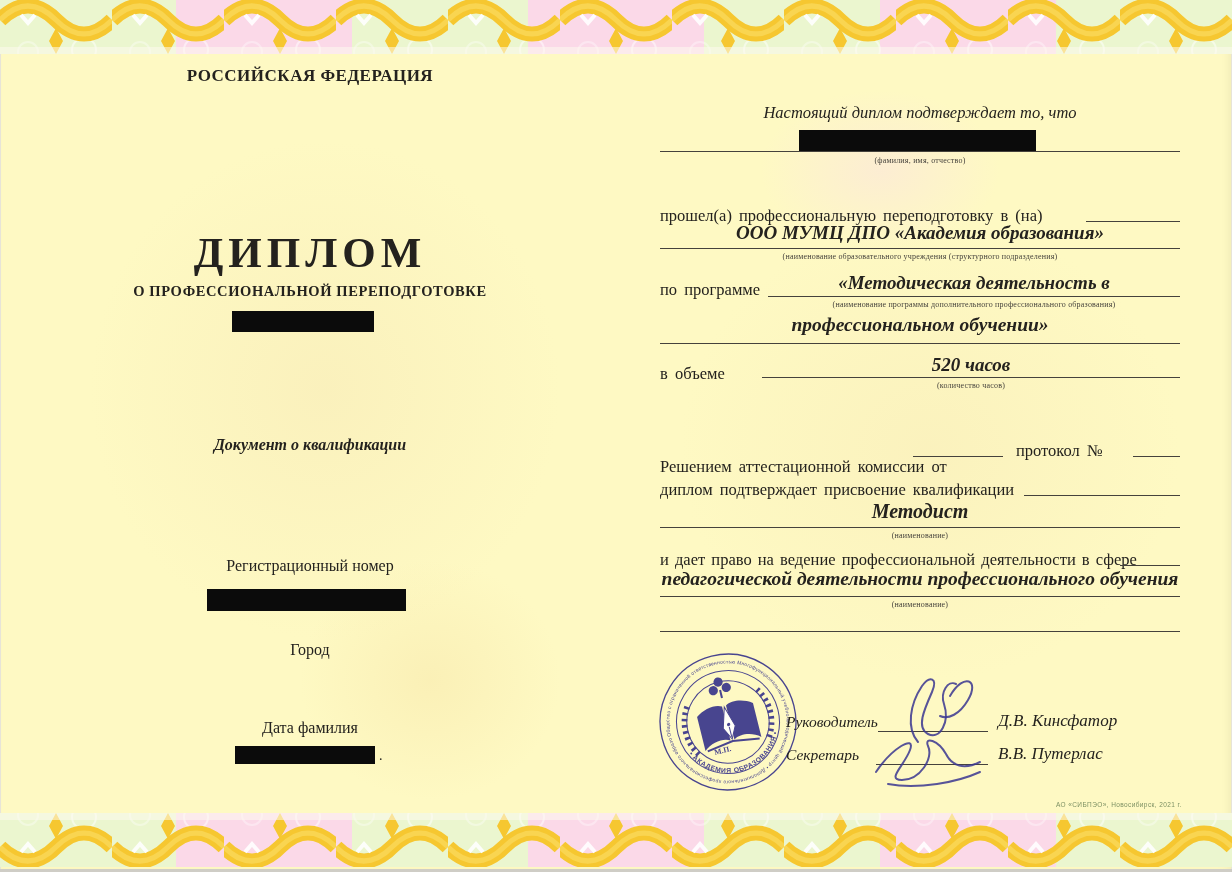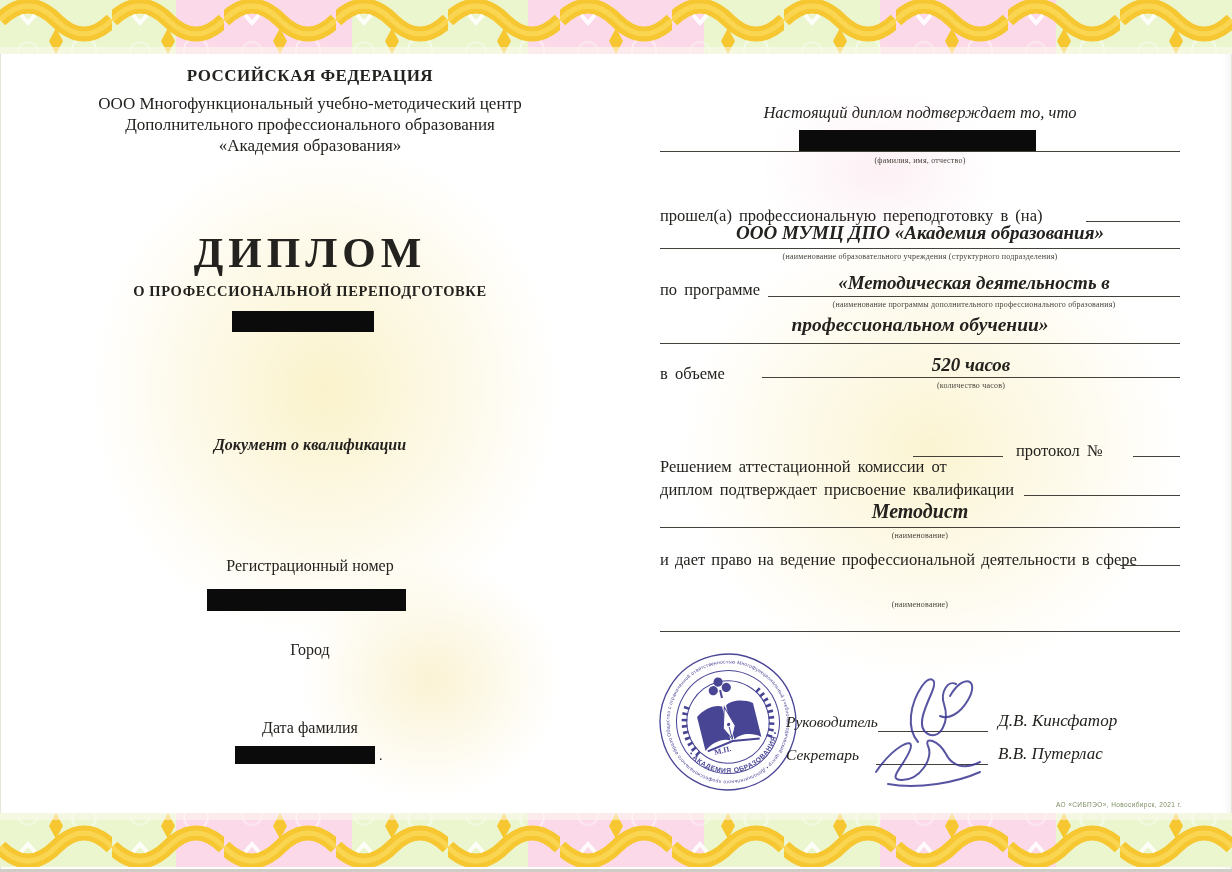--- a/index.html
+++ b/index.html
@@ -1,18 +1,18 @@
 <!DOCTYPE html>
 <html><head>
 <meta charset="utf-8">
 <style>
   html,body{margin:0;padding:0;background:#e8e6df;}
   .page{
     position:relative;width:1232px;height:872px;overflow:hidden;
-    background:#ffffff;
+    background:#fef9c3;
     font-family:"Liberation Serif","DejaVu Serif",serif;
     color:#24221e;
     box-shadow:inset 0 0 0 1px #e7e4d8, inset -4px 0 8px rgba(0,0,0,.05);
   }
   .page::after{content:"";position:absolute;left:0;bottom:0;width:100%;height:3px;background:#cfcdc6;}
   .abs{position:absolute;}
   .ctr{text-align:center;}
   .it{font-style:italic;}
   .b{font-weight:bold;}
   .cap{font-size:8px;color:#45423c;letter-spacing:.2px;}
@@ -85,25 +85,20 @@
       <rect x="704" y="0" width="176" height="54" fill="#ebf6cf"></rect>
       <rect x="880" y="0" width="176" height="54" fill="#fbd9e8"></rect>
       <rect x="1056" y="0" width="176" height="54" fill="#ebf6cf"></rect>
       <rect x="0" y="0" width="1232" height="54" fill="url(#waveB)"></rect>
       <rect x="0" y="47" width="1232" height="7" fill="#fdfaee" opacity="0.55"></rect>
     </svg>
   </div>
 
   <div class="abs ctr b" style="left:60px;top:66px;width:500px;font-size:17px;letter-spacing:.5px;">РОССИЙСКАЯ ФЕДЕРАЦИЯ</div>
 
-  <div class="abs ctr" style="left:44px;top:93px;width:532px;font-size:17px;line-height:21px;">
-    <div>ООО Многофункциональный учебно-методический центр</div>
-    <div>Дополнительного профессионального образования</div>
-    <div>«Академия образования»</div>
-  </div>
 
   <div class="abs ctr b" style="left:60px;top:228px;width:500px;font-size:43px;letter-spacing:5px;">ДИПЛОМ</div>
 
   <div class="abs ctr b" style="left:60px;top:283px;width:500px;font-size:14.5px;letter-spacing:.6px;">О ПРОФЕССИОНАЛЬНОЙ ПЕРЕПОДГОТОВКЕ</div>
 
   <div class="bar" style="left:232px;top:311px;width:142px;height:21px;"></div>
 
   <div class="abs ctr" style="left:60px;top:557px;width:500px;font-size:16px;">Регистрационный номер</div>
 
   <div class="abs ctr it b" style="left:60px;top:436px;width:500px;font-size:16px;">Документ о квалификации</div>
@@ -146,20 +141,21 @@
 
   <div class="abs" style="left:660px;top:480px;font-size:16.5px;word-spacing:3px;">диплом подтверждает присвоение квалификации</div>
   <div class="abs ul" style="left:1024px;top:480px;width:156px;height:15px;"></div>
 
   <div class="abs ctr value-it ul" style="left:660px;top:500px;width:520px;height:27px;font-size:20px;">Методист</div>
   <div class="abs ctr cap" style="left:660px;top:531px;width:520px;">(наименование)</div>
 
   <div class="abs" style="left:660px;top:550px;font-size:16.5px;word-spacing:2px;text-align:center;">и дает право на ведение профессиональной деятельности в сфере</div>
   <div class="abs ul" style="left:1120px;top:550px;width:60px;height:15px;"></div>
 
+  <div class="abs ctr value-it ul" style="left:660px;top:568px;width:520px;height:28px;font-size:19.5px;">педагогической деятельности профессионального обучения</div>
   <div class="abs ctr cap" style="left:660px;top:600px;width:520px;">(наименование)</div>
 
   <div class="abs ol" style="left:660px;top:631px;width:520px;height:0;"></div>
 
   <div class="abs" style="left:656px;top:650px;width:144px;height:144px;transform:rotate(-14deg);">
     <svg width="144" height="144" viewBox="0 0 140 140">
       <defs>
         <path id="sealOuterPath" d="M 13,70 A 57,57 0 1 1 127,70 A 57,57 0 1 1 13,70"></path>
         <path id="sealBottomPath" d="M 26,92 A 49,49 0 0 0 114,92"></path>
       </defs>

